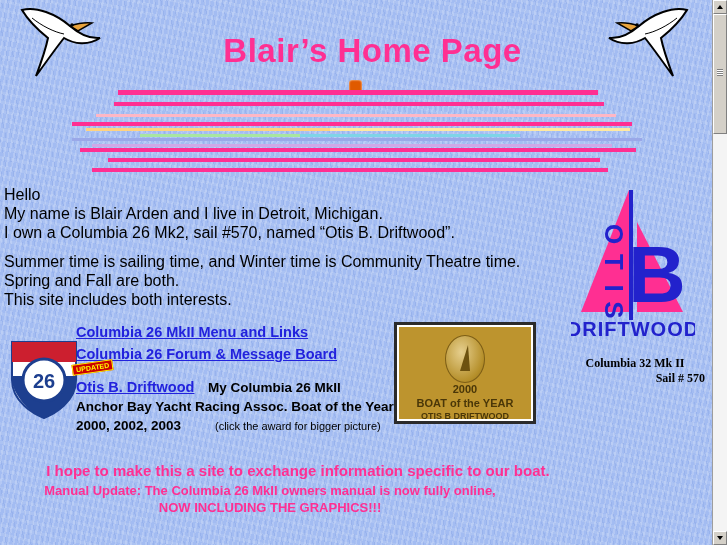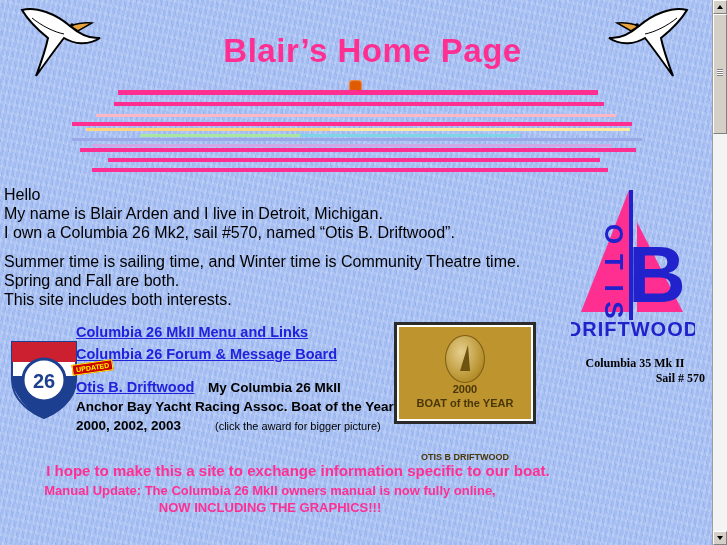--- a/index.html
+++ b/index.html
@@ -249,21 +249,21 @@
   .plaque-txt {
     position: absolute;
     width: 100%;
     text-align: center;
     color: #4a3708;
     font-family: "Liberation Sans", sans-serif;
     font-weight: bold;
   }
   #plaque-year { top: 56px; font-size: 11px; }
   #plaque-l1 { top: 70px; font-size: 11px; }
-  #plaque-l2 { top: 84px; font-size: 9px; margin-top: 41px; }
+  #plaque-l2 { top: 84px; font-size: 9px; }
 
   
   #otis {
     position: absolute;
     right: 18px;
     top: 186px;
     width: 124px;
     height: 200px;
   }
   #otis-cap1, #otis-cap2 {
@@ -368,21 +368,21 @@
       <path d="M66 36 L66 126 L112 126 Z" fill="#ff2f92"></path>
       <rect x="58" y="4" width="4" height="130" fill="#2222cc"></rect>
       <text x="34" y="48" font-family="Liberation Sans, sans-serif" font-size="26" font-weight="bold" fill="#2222cc" text-anchor="middle" transform="rotate(90 34 48)">O</text>
       <text x="34" y="76" font-family="Liberation Sans, sans-serif" font-size="26" font-weight="bold" fill="#2222cc" text-anchor="middle" transform="rotate(90 34 76)">T</text>
       <text x="34" y="102" font-family="Liberation Sans, sans-serif" font-size="26" font-weight="bold" fill="#2222cc" text-anchor="middle" transform="rotate(90 34 102)">I</text>
       <text x="34" y="124" font-family="Liberation Sans, sans-serif" font-size="26" font-weight="bold" fill="#2222cc" text-anchor="middle" transform="rotate(90 34 124)">S</text>
       <text x="86" y="116" font-family="Liberation Sans, sans-serif" font-size="80" font-weight="bold" fill="#2222cc" text-anchor="middle">B</text>
       <text x="62" y="150" font-family="Liberation Sans, sans-serif" font-size="20" font-weight="bold" fill="#2222cc" text-anchor="middle" letter-spacing="1">DRIFTWOOD</text>
     </svg>
   </div>
-  <div id="otis-cap1">Columbia 35 Mk II</div>
+  <div id="otis-cap1">Columbia 32 Mk II</div>
   <div id="otis-cap2">Sail # 570</div>
 
   <div class="pinkline" id="pink2">I hope to make this a site to exchange information specific to our boat.</div>
   <div class="pinkline" id="pink3">Manual Update: The Columbia 26 MkII owners manual is now fully online,</div>
   <div class="pinkline" id="pink4">NOW INCLUDING THE GRAPHICS!!!</div>
 
 </div>
 
 <div id="scrollbar">
   <div class="sb-btn sb-up" id="sb-up">

